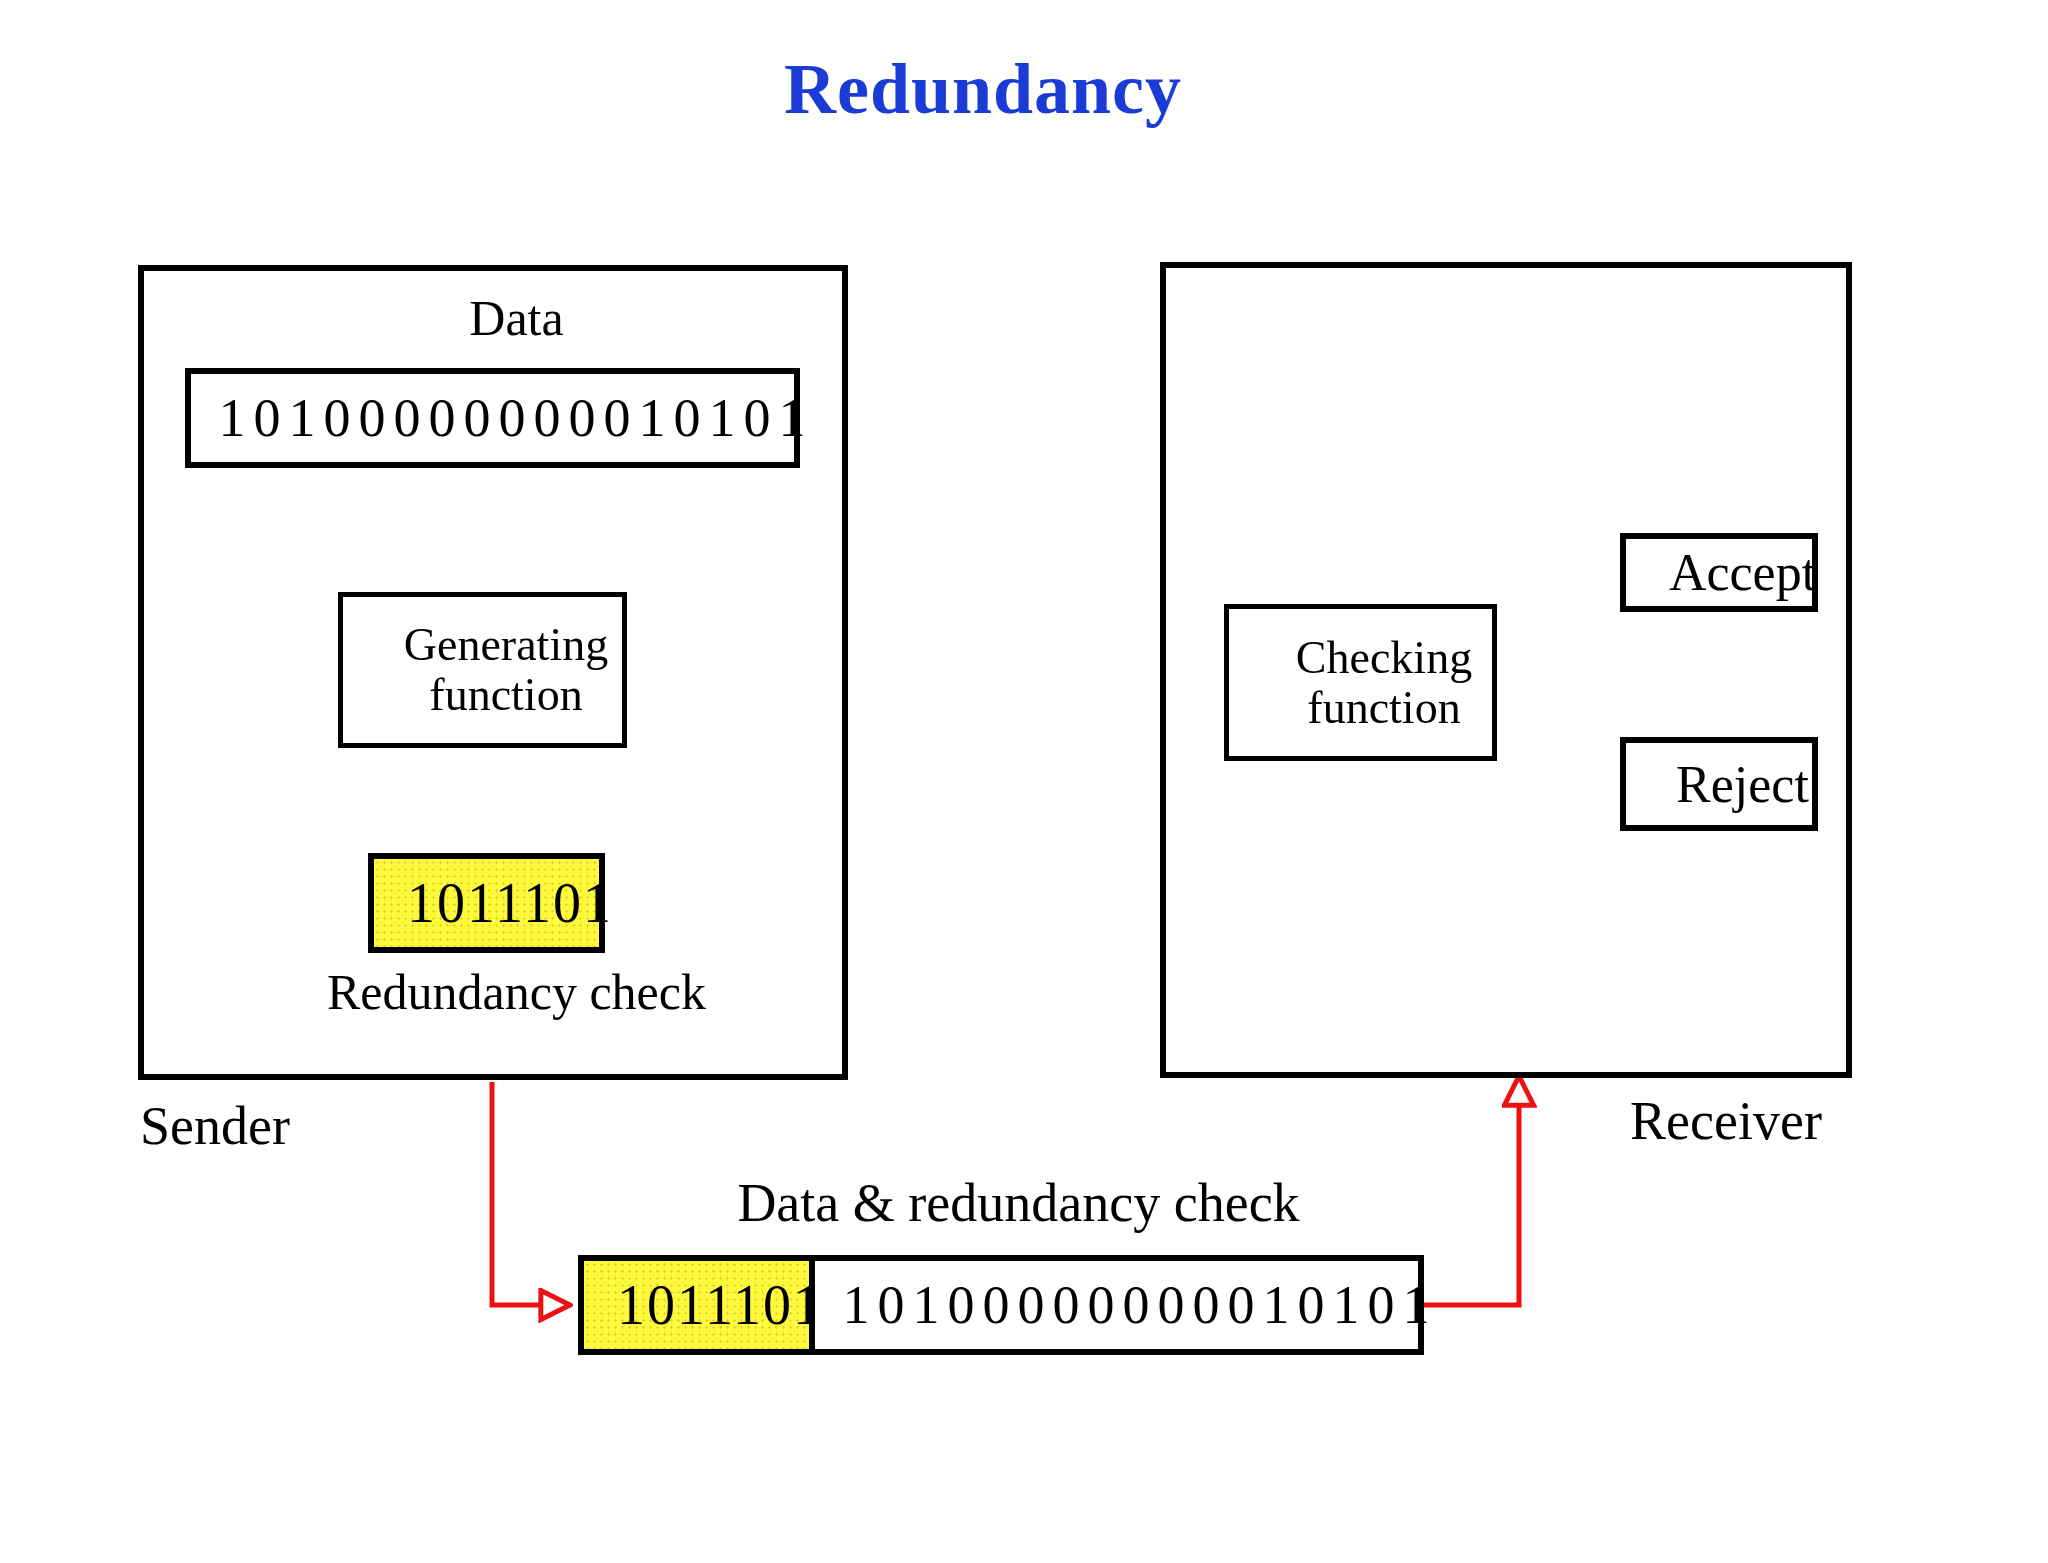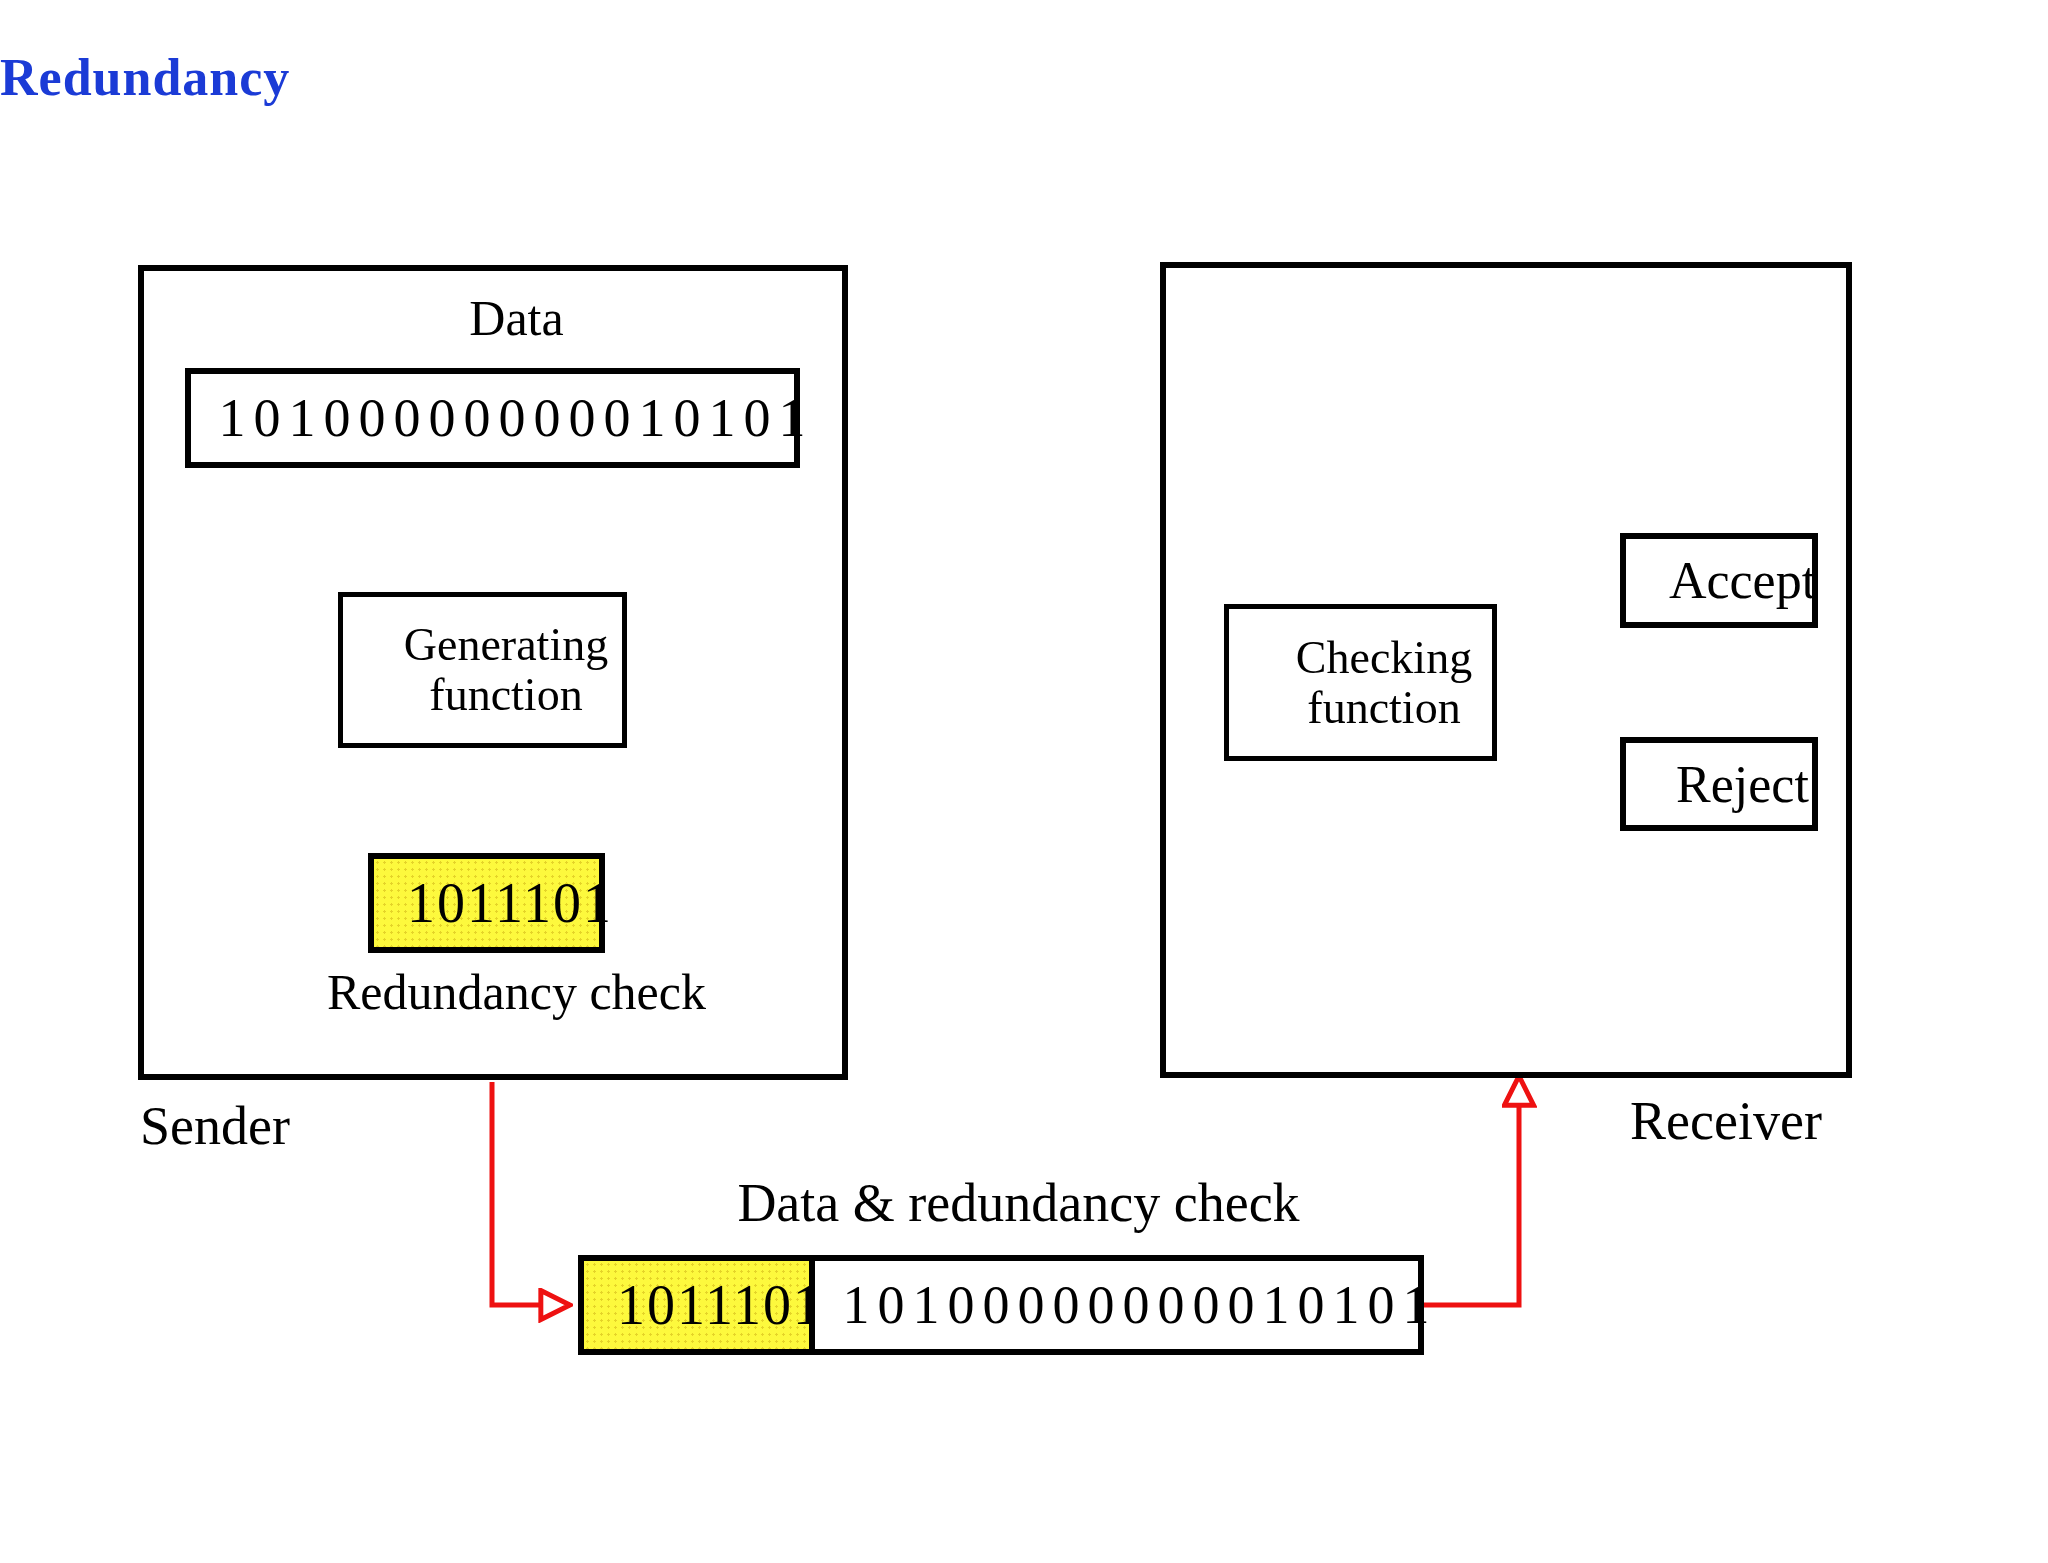--- a/index.html
+++ b/index.html
@@ -12,21 +12,22 @@
     position:relative;
     width:2048px;height:1563px;
     background:#ffffff;
     font-family:"Liberation Serif","DejaVu Serif",serif;
     color:#000;
     overflow:hidden;
   }
   .abs{position:absolute;box-sizing:border-box;}
   .title{
     left:0;top:48px;width:1966px;height:90px;
-    font-size:52px;font-weight:bold;color:var(--blue);
+    text-align:center;
+    font-size:72px;font-weight:bold;color:var(--blue);
     letter-spacing:1px;
   }
   .panel{
     border:6px solid #000;background:#fff;
   }
   .label{white-space:nowrap;}
   .center{display:flex;align-items:center;justify-content:center;text-align:center;padding-left:47px;}
   .bitbox{
     border:6px solid #000;background:#fff;
     font-size:54px;letter-spacing:8px;
@@ -114,21 +115,21 @@
 
   <div class="abs panel" style="left:1160px;top:262px;width:692px;height:816px;"></div>
 
   <div class="abs center checkbox3d-face" style="left:1224px;top:604px;width:273px;height:157px;">
     <span>
       <span style="display:block">Checking</span>
       <span style="display:block">function</span>
     </span>
   </div>
 
-  <div class="abs center smallbox" style="left:1620px;top:533px;width:198px;height:95px;">
+  <div class="abs center smallbox" style="left:1620px;top:533px;width:198px;height:79px;">
     <span class="label">Accept</span>
   </div>
 
   <div class="abs center smallbox" style="left:1620px;top:737px;width:198px;height:94px;">
     <span class="label">Reject</span>
   </div>
 
   <div class="abs panel-name" style="left:1630px;top:1090px;">
     <span class="label">Receiver</span>
   </div>

